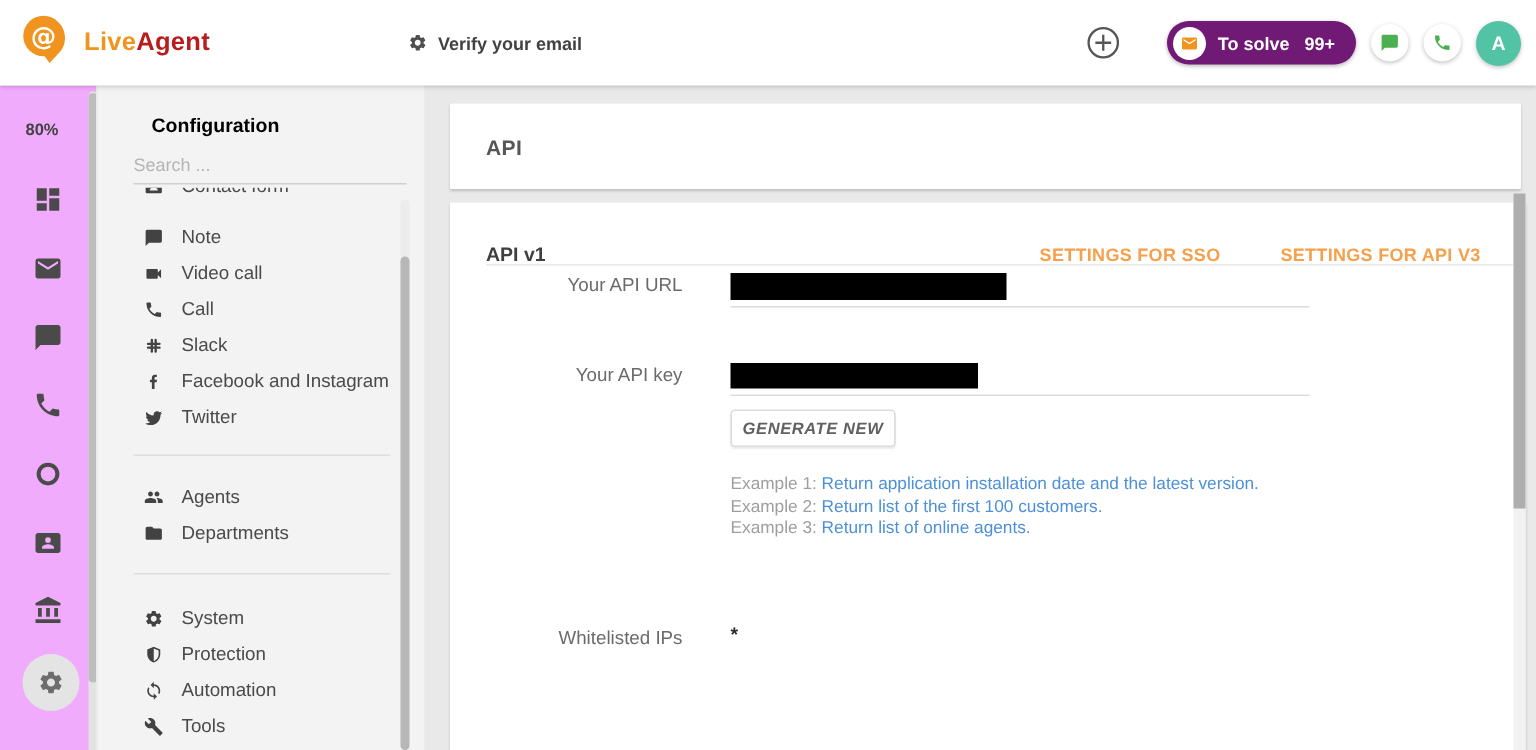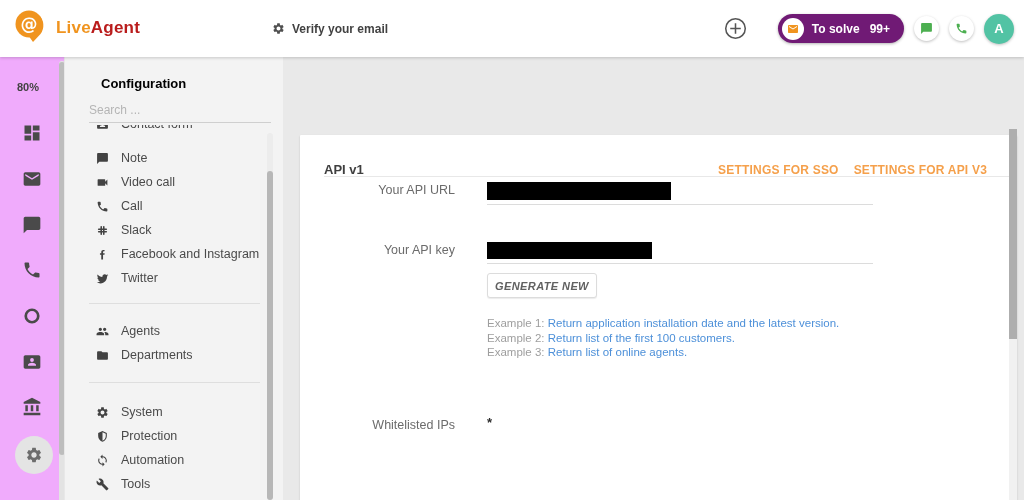--- a/index.html
+++ b/index.html
@@ -60,21 +60,21 @@
 
   
   .main { position:relative; flex:1; height:443px; background:#e9e9e9; }
   .card { background:#fff; box-shadow:0 1px 2px rgba(0,0,0,.18); border-radius:1px; }
   .title-card { position:absolute; left:17px; right:10px; top:12px; height:57px; display:flex; align-items:center; }
   .page-title { font-size:14px; font-weight:bold; color:#565656; margin-left:24px; letter-spacing:.3px; }
   .content-card { position:absolute; left:17px; right:7px; top:78px; bottom:-5px; }
   .sect-row { height:42px; display:flex; align-items:flex-end; padding:0 30px 0 24px; }
   .sect-title { font-size:13px; font-weight:bold; color:#3f3f3f; flex:1; }
   .sect-link { font-size:12px; font-weight:bold; color:#f5a04b; letter-spacing:.2px; cursor:pointer; }
-  .sect-link + .sect-link { margin-left:15px; }
+  .sect-link + .sect-link { margin-left:40px; }
   .sect-divider { position:absolute; top:41px; left:24px; right:8px; height:1px; background:#e8e8e8; }
   .flabel { position:absolute; left:24px; width:131px; text-align:right; font-size:12.5px; color:#6b6b6b; }
   .redact { position:absolute; left:187px; background:#000; }
   .fline { position:absolute; left:187px; width:386px; height:1px; background:#dcdcdc; }
   .gen-btn { position:absolute; left:187px; top:138px; width:110px; height:25px; background:#fff; border:1px solid #dcdcdc;
              border-radius:3px; box-shadow:0 1px 1px rgba(0,0,0,.08); font-family:"Liberation Sans",sans-serif;
              font-size:11px; font-weight:bold; color:#616161; letter-spacing:.4px; cursor:pointer;font-style:italic; }
   .notes { position:absolute; left:187px; top:181px; font-size:11.5px; line-height:14.5px; color:#9e9e9e; }
   .notes a { color:#4d90d9; text-decoration:none; cursor:pointer; }
   .wl-label { top:283px; }
@@ -326,20 +326,23 @@
           </svg>
         <span class="clabel">Tools</span>
       </div>
     </div>
 
     <div class="cbar-track"></div>
     <div class="cbar-thumb"></div>
   </div>
 
   <div class="main">
+    <div class="card title-card">
+      <div class="page-title">API</div>
+    </div>
 
     <div class="card content-card">
       <div class="sect-row">
         <div class="sect-title">API v1</div>
         <a class="sect-link">SETTINGS FOR SSO</a>
         <a class="sect-link">SETTINGS FOR API V3</a>
       </div>
       <div class="sect-divider"></div>
 
       <div class="flabel" style="top:48px">Your API URL</div>

